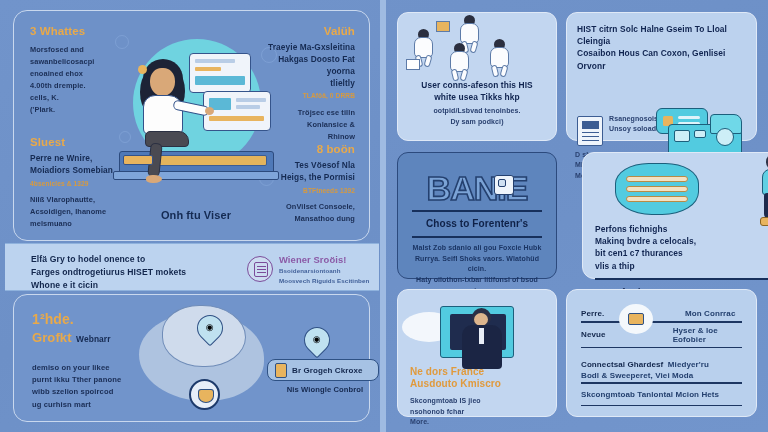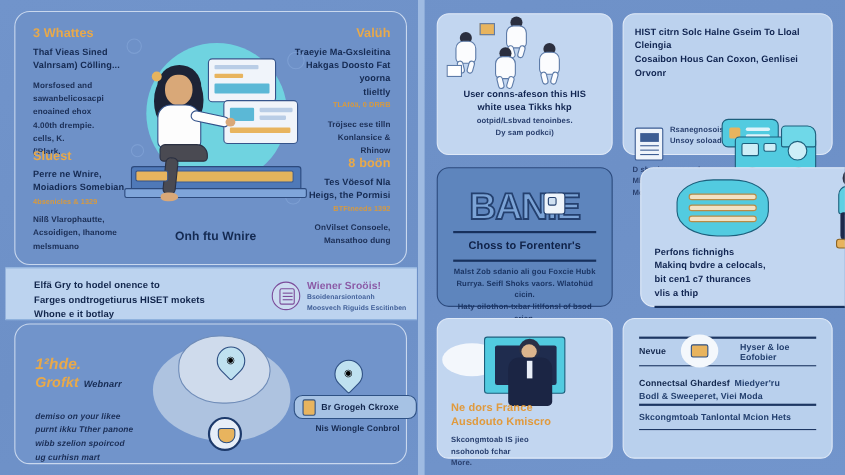--- a/index.html
+++ b/index.html
@@ -116,21 +116,21 @@
     font-size:9.4px; font-weight:700; color:#8b5aa6; line-height:1.2;
   }
   .banner-brand .s1 { font-size:6.2px; font-weight:700; color:#43619a; display:block; margin-top:2px;}
   .banner-brand .s2 { font-size:6.2px; font-weight:600; color:#3e5d96; display:block; margin-top:2px;}
 
   
   .bl-card {
     position:absolute; left:13px; top:294px; width:357px; height:128px;
     background:#7194cb; border:1.6px solid #c9d8ee; border-radius:14px;
   }
-  .bl-head { position:absolute; left:18px; top:28px; width:125px;font-style:italic; }
+  .bl-head { position:absolute; left:18px; top:17px; width:125px; }
   .bl-h1 { font-size:14px; font-weight:700; color:#e8a94a; line-height:1.12; }
   .bl-h2 { font-size:13px; font-weight:700; color:#e8a94a; line-height:1.12; }
   .bl-inline { font-size:8.4px; font-weight:700; color:#152a52; }
   .bl-body { font-size:7.6px; font-weight:600; color:#1a2d55; line-height:1.62; margin-top:16px; }
   .blob {
     position:absolute; left:125px; top:18px; width:125px; height:88px;
     background:#b9cbe4; border-radius:48% 52% 46% 54%; opacity:.85;
   }
   .blob2 {
     position:absolute; left:148px; top:10px; width:84px; height:62px;
@@ -284,22 +284,20 @@
 </style>
 </head>
 <body>
 
 <div id="poster">
 
   <div class="left-card">
 
     <div class="colL" style="top:14px;">
       <div class="ptxt col-head blur1">3 Whattes</div>
-      <div class="ptxt col-sub blur1" style="white-space:pre-line">Thaf Vieas Sined
-Valnrsam) Cölling...</div>
       <div class="ptxt col-body blur2" style="white-space:pre-line">Morsfosed and
 sawanbelicosacpi
 enoained ehox
 4.00th drempie.
 cells, K.
 ('Plark.</div>
     </div>
 
     <div class="colL" style="top:125px;">
       <div class="ptxt col-head blur1">Sluest</div>
@@ -363,28 +361,28 @@
           <div class="bun"></div>
         <div class="torso"></div>
           <div class="arm"></div>
           <div class="hand"></div>
         <div class="legs"></div>
           <div class="shin"></div>
           <div class="foot"></div>
         <div class="book"></div>
       </div>
 
-      <div class="ptxt hero-caption blur1">Onh ftu Wnire</div>
+      <div class="ptxt hero-caption blur1">Onh ftu Viser</div>
     </div>
   </div>
 
   <div class="banner">
     <div class="ptxt banner-txt blur1" style="white-space:pre-line">Elfä Gry to hodel onence to
 Farges ondtrogetiurus HISET mokets
-Whone e it botlay</div>
+Whone e it cicin</div>
     <div class="banner-logo">
       <div class="logo-ring">
         <div class="logo-glyph">
           <i style="top:3px;width:9px;"></i>
             <i style="top:6px;width:9px;"></i>
             <i style="top:9px;width:9px;"></i>
         </div>
       </div>
     </div>
     <div class="banner-brand">
@@ -559,20 +557,25 @@
 nsohonob fchar
 More.</div>
     </div>
 
     <div class="rcard rp6">
       <div style="padding:16px 14px 0;position:relative;">
         <div class="badge" style="position:absolute;left:52px;top:14px;">
             <i></i>
           </div>
 
+        <div class="trow">
+          <span class="ptxt tcell-b blur1" style="width:40px;">Perre.</span>
+          <span style="width:48px;"></span>
+          <span class="ptxt tcell-n blur1">Mon Conrrac</span>
+        </div>
         <div class="tline"></div>
         <div class="trow">
           <span class="ptxt tcell-b blur1" style="width:40px;">Nevue</span>
           <span style="width:48px;"></span>
           <span class="ptxt tcell-n blur1">Hyser &amp; loe Eofobier</span>
         </div>
         <div class="tline"></div>
 
         <div style="padding:5px 0 2px;">
           <span class="ptxt tcell-b blur1" style="display:inline">Connectsal Ghardesf</span>

